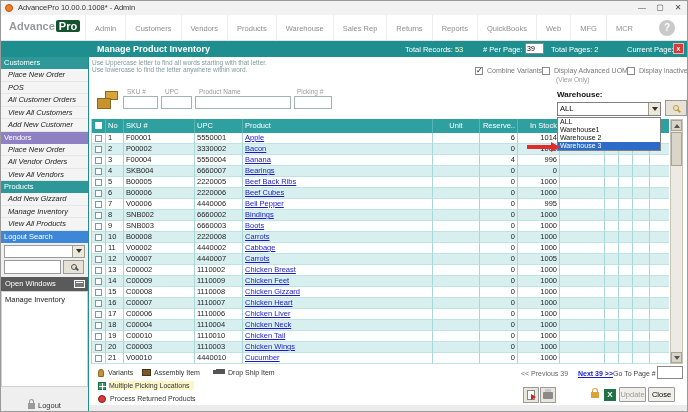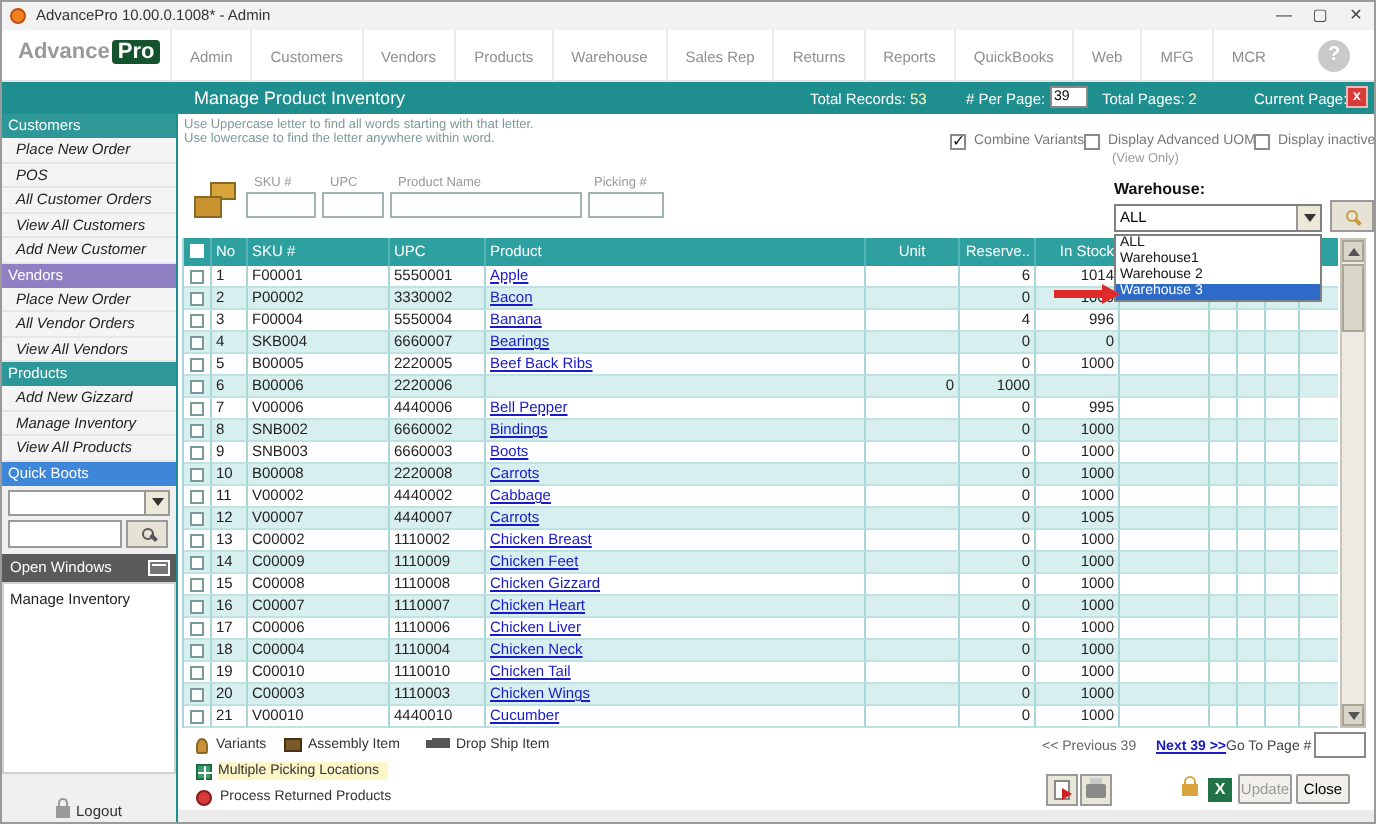--- a/index.html
+++ b/index.html
@@ -17,21 +17,21 @@
   .menubar{position:absolute;left:0;top:14px;width:688px;height:26px;background:#fff;border-bottom:1px solid #e3e3e3;}
   .logo{position:absolute;left:8px;top:5px;font-size:11px;font-weight:bold;}
   .logo-a{color:#97999c;}
   .logo-p{background:#14532d;color:#fff;border-radius:2px;padding:0 3px;margin-left:1px;}
   .nav{position:absolute;left:84px;top:0;height:26px;display:flex;align-items:stretch;}
   .nav-item{padding:0 9px;font-size:7.5px;color:#8f8f8f;display:flex;align-items:center;border-left:1px solid #ececec;}
   .help{position:absolute;right:14px;top:5px;width:16px;height:16px;border-radius:50%;background:#c9c9c9;
         color:#fff;font-weight:bold;font-size:10px;text-align:center;line-height:16px;}
   
   .tealbar{position:absolute;left:0;top:40px;width:688px;height:16px;background:#1f8e8e;color:#fff;}
-  .pg-title{position:absolute;left:96px;top:3px;font-size:9px;font-weight:normal;}
+  .pg-title{position:absolute;left:96px;top:3px;font-size:9px;font-weight:bold;}
   .st{position:absolute;top:4px;font-size:7.5px;white-space:nowrap;}
   .stv{color:#ffffc8;margin-left:2px;}
   .pp-input{position:absolute;left:524px;top:2px;width:19px;height:11px;border:1px solid #888;background:#fff;
             font-size:7px;padding:0 1px;font-family:"Liberation Sans",sans-serif;}
   .hdr-close{position:absolute;right:5px;top:2px;width:11px;height:11px;background:#d83a3a;border:1px solid #f0b6b6;
              color:#fff;font-size:7px;font-weight:bold;text-align:center;line-height:10px;}
   
   .sidebar{position:absolute;left:0;top:56px;width:88px;height:356px;background:#efefef;border-right:1px solid #1f8e8e;}
   .sec-h{height:12px;line-height:12px;color:#fff;font-size:7.5px;padding-left:3px;}
   .sec-h.teal{background:#2e9898;}
@@ -204,21 +204,21 @@
         <div class="sec-item">Add New Customer</div>
         <div class="sec-h purple">Vendors</div>
         <div class="sec-item">Place New Order</div>
         <div class="sec-item">All Vendor Orders</div>
         <div class="sec-item">View All Vendors</div>
         <div class="sec-h teal">Products</div>
         <div class="sec-item">Add New Gizzard</div>
         <div class="sec-item">Manage Inventory</div>
         <div class="sec-item">View All Products</div>
       </div>
-    <div class="sec-h blue">Quick Boots</div>
+    <div class="sec-h blue">Logout Search</div>
     <div class="qs-row1">
       <div class="qs-combo">
         <span class="dd-btn">
             <span class="tri"></span>
           </span>
       </div>
     </div>
     <div class="qs-row2">
       <input class="qs-input" style="">
       <span class="qs-btn">
@@ -387,20 +387,21 @@
             <div class="td"></div>
             <div class="td"></div>
           </div>
           <div class="trow tr alt">
             <div class="td">
               <div class="cbx"></div>
             </div>
             <div class="td">6</div>
             <div class="td">B00006</div>
             <div class="td">2220006</div>
+            <div class="td"><a class="plink">Beef Cubes</a></div>
             <div class="td t-c"></div>
             <div class="td t-r">0</div>
             <div class="td t-r">1000</div>
             <div class="td"></div>
             <div class="td"></div>
             <div class="td"></div>
             <div class="td"></div>
             <div class="td"></div>
           </div>
           <div class="trow tr">

